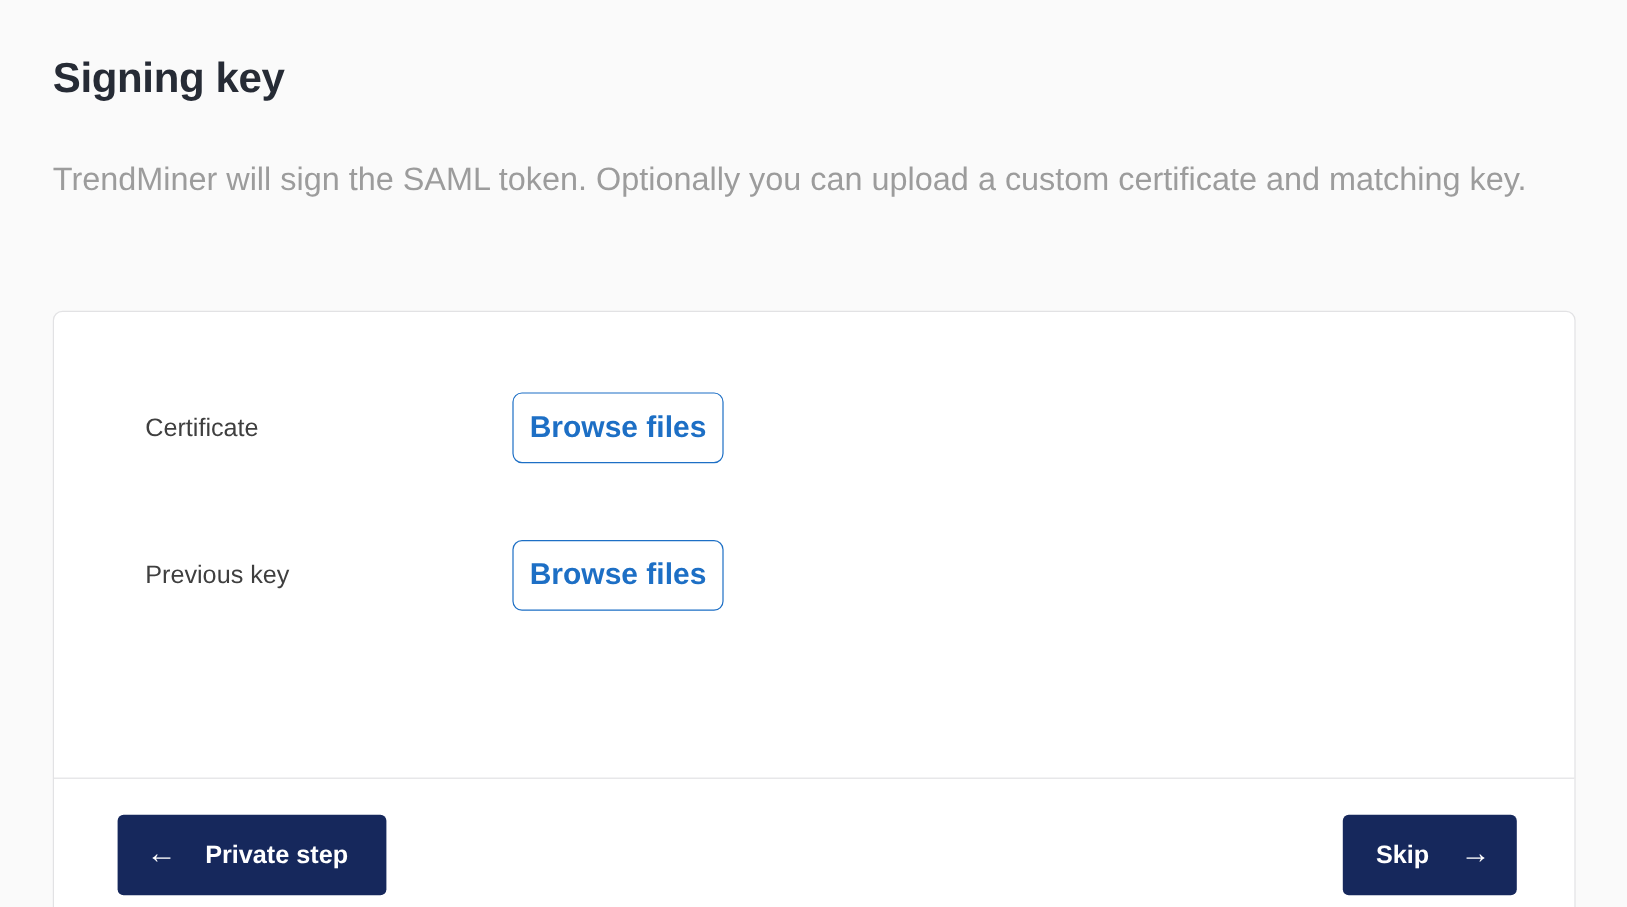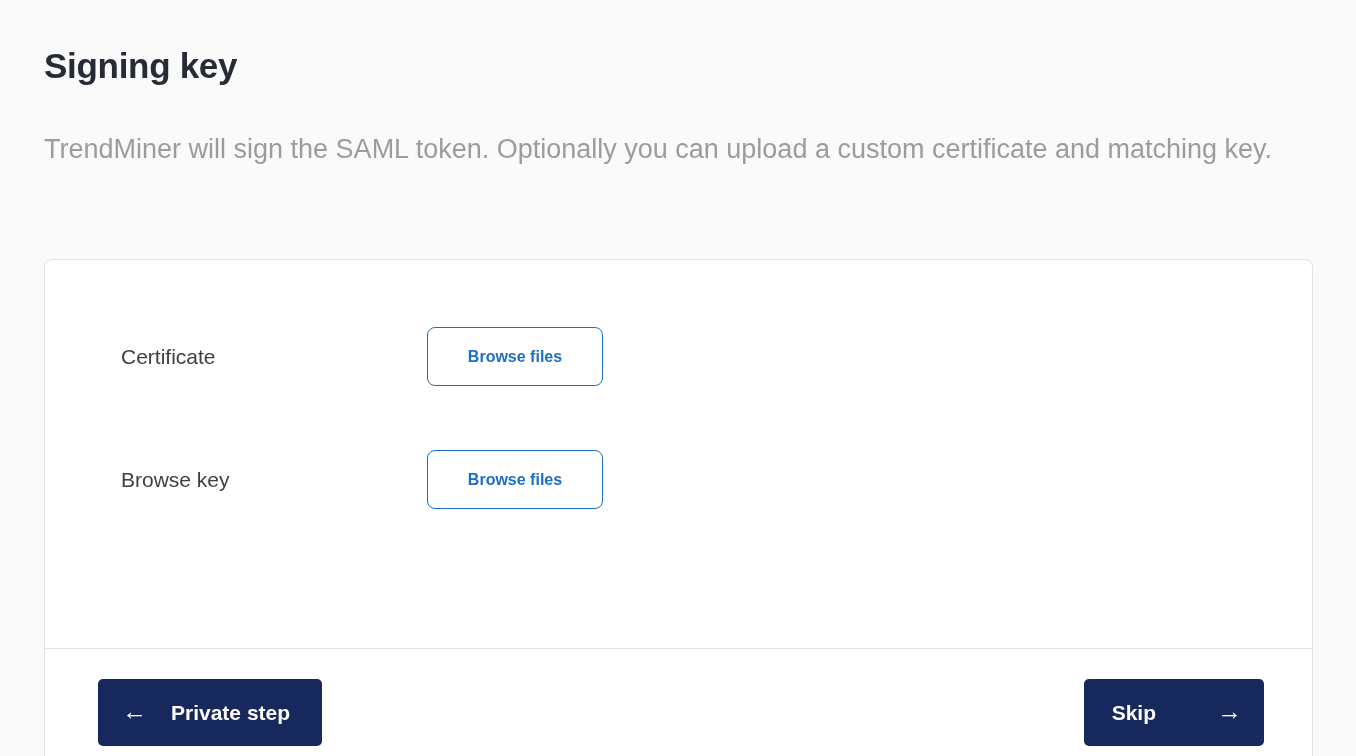--- a/index.html
+++ b/index.html
@@ -51,21 +51,21 @@
     font-size: 21px;
     color: var(--label_text);
   }
   .browse-btn {
     width: 176px; height: 59px;
     background: var(--card_background);
     border: 1.5px solid var(--accent_blue);
     border-radius: 8px;
     color: var(--accent_blue);
     font-family: inherit;
-    font-size: 16px; font-weight: 600;
+    font-size: 25px; font-weight: 600;
     cursor: pointer;
   }
 
   .card-footer {
     position: absolute; left: 0; right: 0; bottom: 0;
     height: 128px;
     border-top: 1px solid var(--border);
     display: flex; align-items: center; justify-content: space-between;
     padding: 0 48px 0 53px;
   }
@@ -74,21 +74,21 @@
     background: var(--navy);
     border: none; border-radius: 5px;
     color: #ffffff;
     font-family: inherit;
     font-size: 21px; font-weight: 700;
     display: flex; align-items: center;
     cursor: pointer;
   }
   .navy-btn.prev { padding: 0 32px 0 24px; }
   .navy-btn.prev .arrow { margin-right: 24px; }
-  .navy-btn.skip { padding: 0 22px 0 28px; gap: 35px; }
+  .navy-btn.skip { padding: 0 22px 0 28px; }
   .navy-btn.skip .arrow { margin-left: 26px; }
   .arrow {
     font-size: 25px; font-weight: 400;
     line-height: 1;
     position: relative; top: -1px;
   }
 </style>
 </head>
 <body>
 
@@ -101,21 +101,21 @@
   <div class="card">
 
     <div class="card-body">
 
       <div class="field-row">
         <span class="field-label">Certificate</span>
         <button class="browse-btn">Browse files</button>
       </div>
 
       <div class="field-row">
-        <span class="field-label">Browse key</span>
+        <span class="field-label">Previous key</span>
         <button class="browse-btn">Browse files</button>
       </div>
 
     </div>
 
     <div class="card-footer">
 
       <button class="navy-btn prev">
         <span class="arrow">←</span>
         <span>Private step</span>

